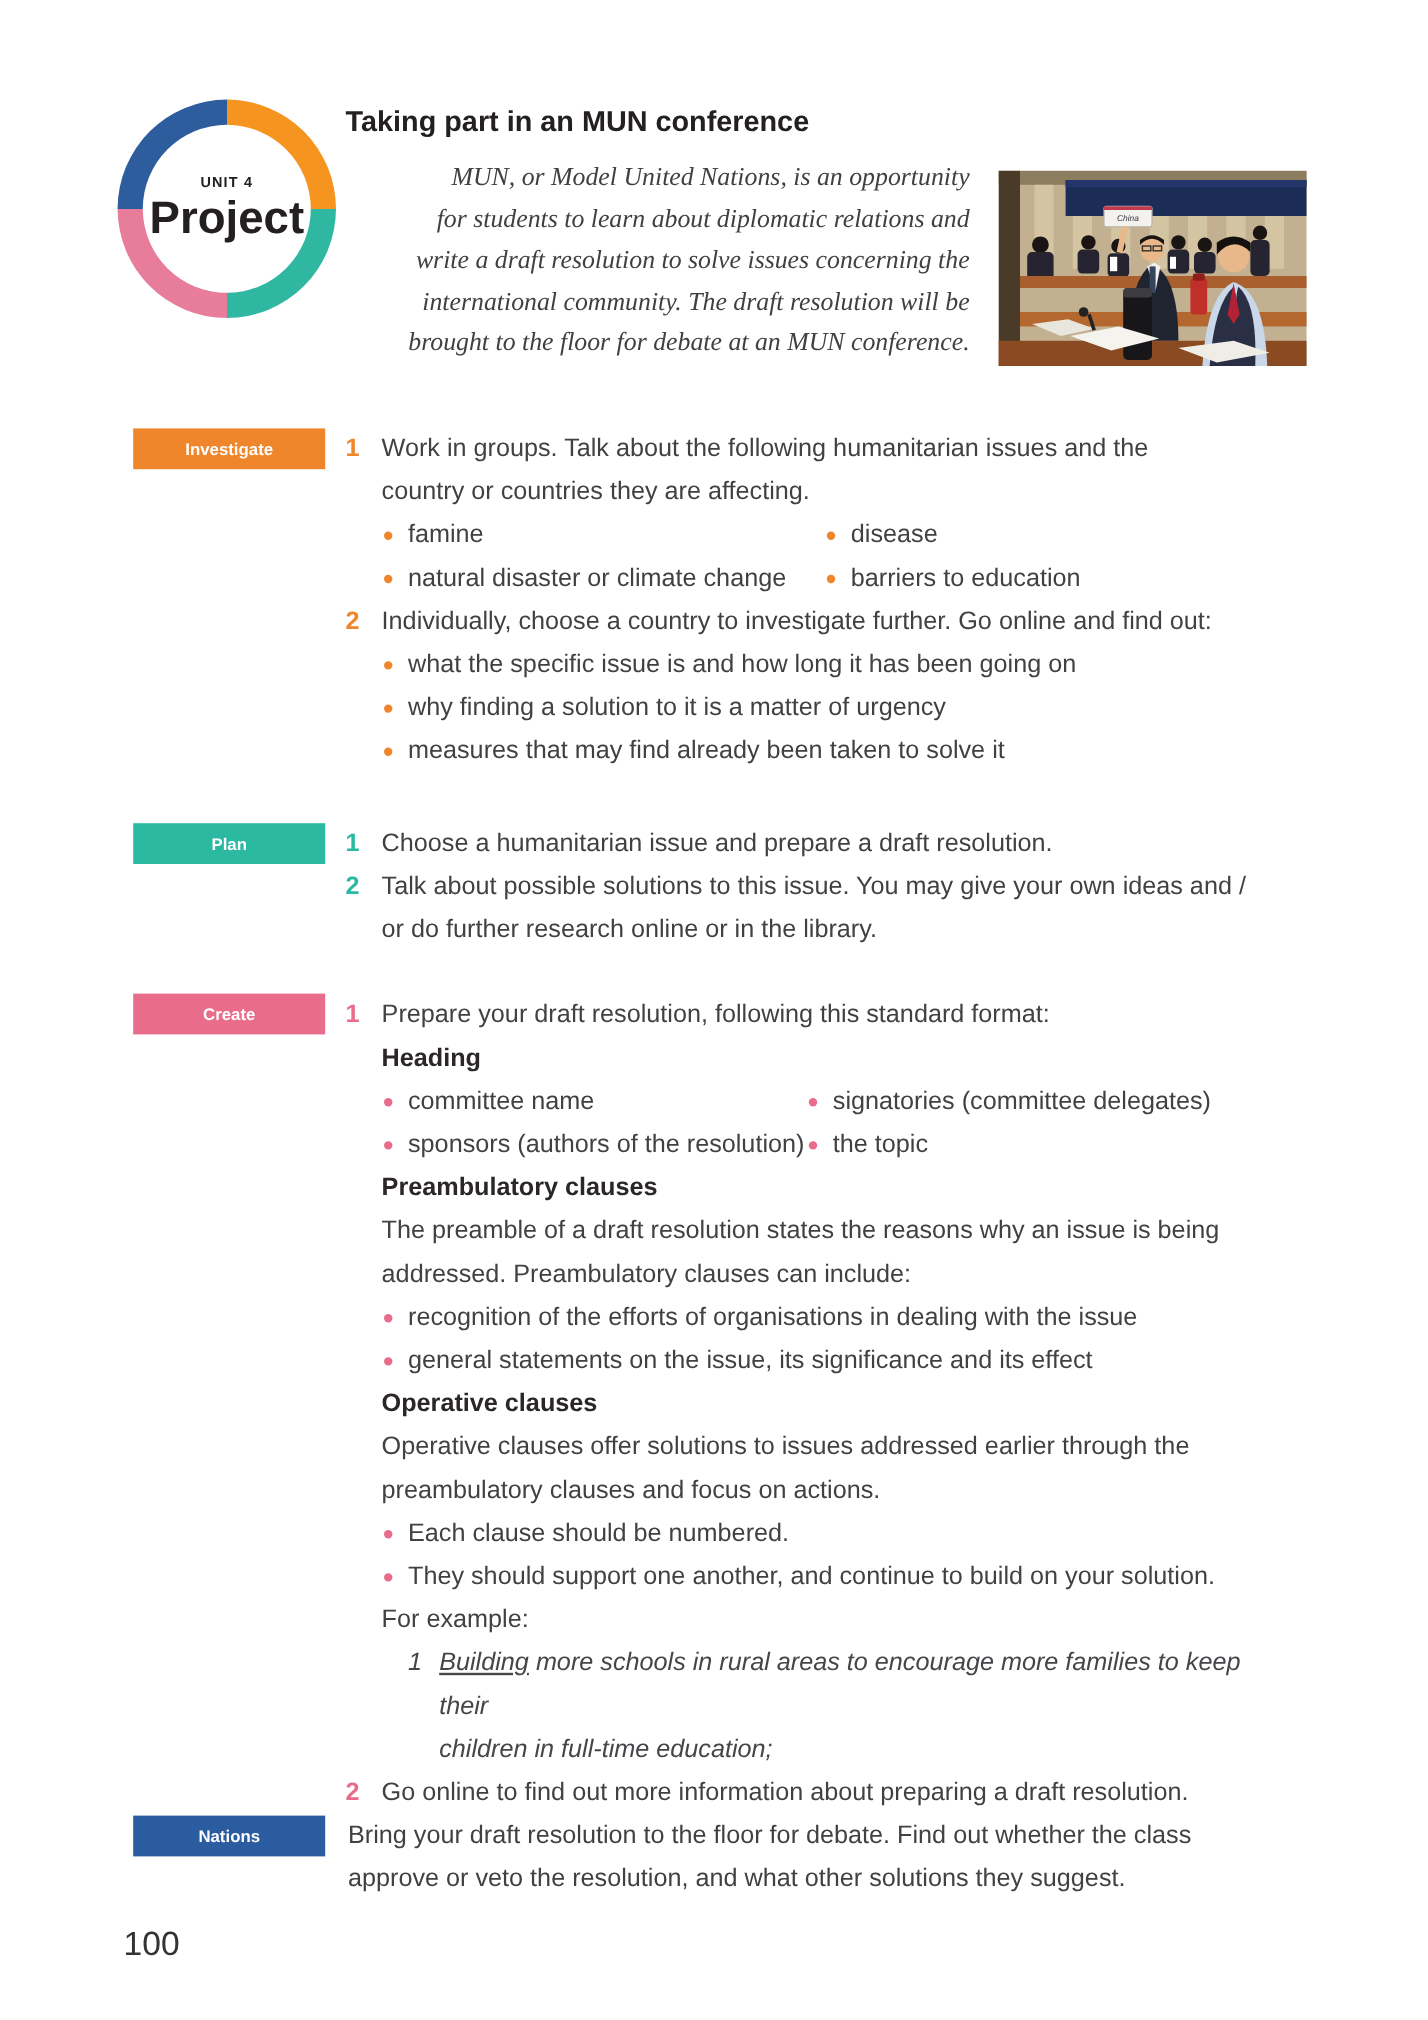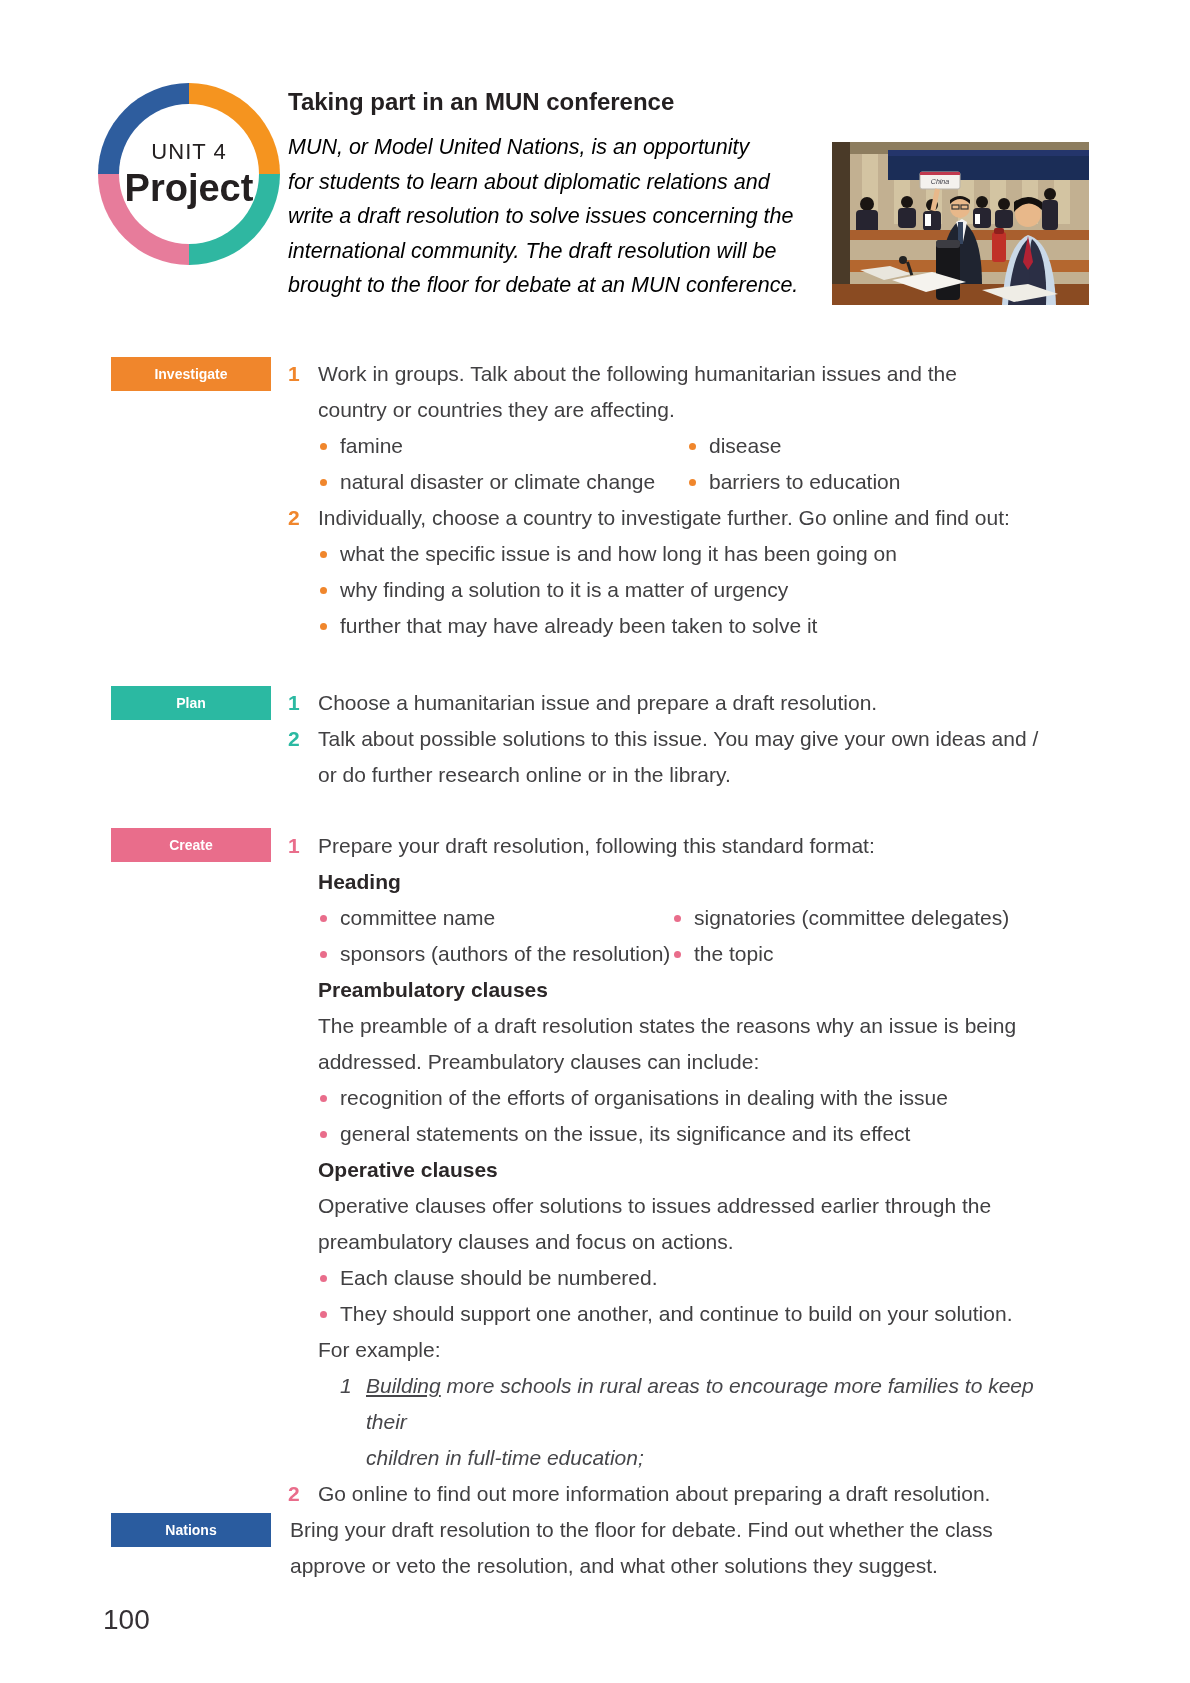--- a/index.html
+++ b/index.html
@@ -14,28 +14,28 @@
   .ring {
     width:182px; height:182px; border-radius:50%;
     background:conic-gradient(var(--ring-orange) 0 25%, var(--ring-teal) 25% 50%,
                var(--ring-pink) 50% 75%, var(--ring-blue) 75% 100%);
     display:flex; align-items:center; justify-content:center;
   }
   .ring-inner {
     width:140px; height:140px; border-radius:50%; background:#fff;
     display:flex; flex-direction:column; align-items:center; justify-content:center;
   }
-  .logo-unit { font-size:22px; font-weight:normal; letter-spacing:1px; color:var(--heading); }
+  .logo-unit { font-size:12px; font-weight:bold; letter-spacing:1px; color:var(--heading); }
   .logo-project { font-size:38px; font-weight:bold; color:var(--heading); margin-top:2px; }
 
   
   .title { position:absolute; left:288px; top:88px; font-size:24px; font-weight:bold; color:var(--heading); }
   .intro { position:absolute; left:288px; top:130px; width:520px;
-           font-family:Liberation Sans, sans-serif; font-style:italic;
-           font-size:21.5px; line-height:34.5px; color:#000000; }
+           font-family:Liberation Serif, serif; font-style:italic;
+           font-size:21.5px; line-height:34.5px; color:#404040;text-align:right; }
   .photo { position:absolute; left:832px; top:142px; width:257px; height:163px; overflow:hidden; }
 
   
   .sec { position:absolute; left:0; width:1190px; }
   .badge {
     position:absolute; left:111px; top:1px; width:160px; height:34px;
     display:flex; align-items:center; justify-content:center;
     color:#fff; font-size:14px; font-weight:bold;
   }
   .badge-investigate { background:var(--orange); }
@@ -197,21 +197,21 @@
           <div class="bullet">
               <span class="dot"></span>
               <span>what the specific issue is and how long it has been going on</span>
             </div>
           <div class="bullet">
               <span class="dot"></span>
               <span>why finding a solution to it is a matter of urgency</span>
             </div>
           <div class="bullet">
               <span class="dot"></span>
-              <span>further that may have already been taken to solve it</span>
+              <span>measures that may find already been taken to solve it</span>
             </div>
         </div>
       </div>
     </div>
   </section>
 
   <section class="sec sec-plan" style="top:685px">
     <div class="badge badge-plan">Plan</div>
     <div class="content">
       <div class="item">

